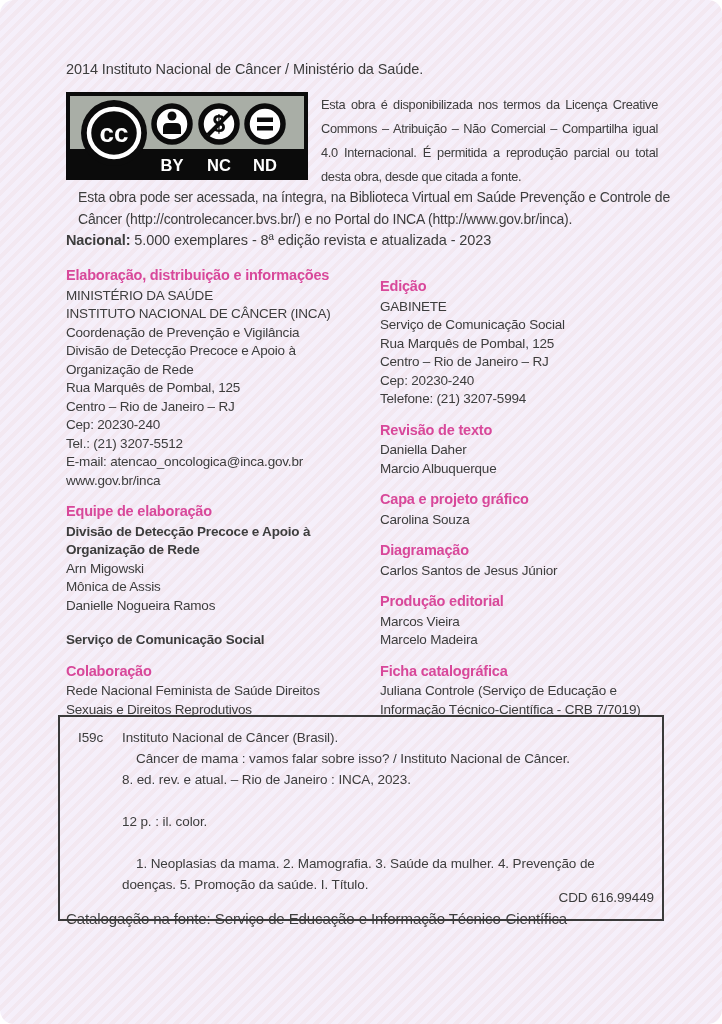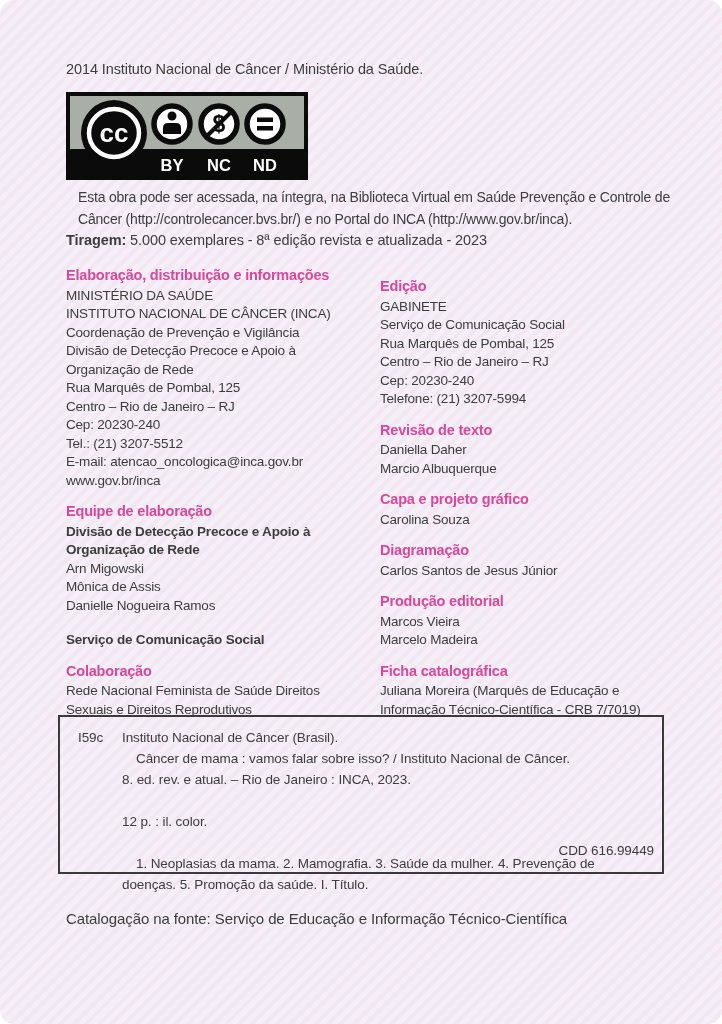--- a/index.html
+++ b/index.html
@@ -33,21 +33,21 @@
   .columns { position:absolute; top:266px; left:66px; width:594px; display:flex; align-items:flex-end; }
   .col { font-size:13.5px; line-height:18.5px; letter-spacing:-0.2px; }
   .col-left { width:293px; }
   .divider { width:2px; background:#ce2e87; margin-top:3px; }
   .col-right { flex:1; padding-left:19px; }
   .heading { color:#d8489a; font-weight:bold; font-size:14.5px; margin-bottom:2px; }
   .section + .section { margin-top:12px; }
   .group + .group { margin-top:16px; }
 
   .catalog {
-    position:absolute; top:715px; left:58px; width:606px; height:159px;
+    position:absolute; top:715px; left:58px; width:606px; height:206px;
     border:2px solid #3a3a3a; padding:10px 18px; font-size:13.5px; line-height:21px;
     letter-spacing:-0.1px;
   }
   .cat-first { display:flex; }
   .callnum { width:44px; flex:none; }
   .cat-line.ind1 { padding-left:44px; }
   .cat-line.ind2 { padding-left:58px; }
   .cat-line.blank { height:21px; }
   .cdd { position:absolute; right:8px; bottom:11px; font-size:13.5px; }
 
@@ -81,25 +81,26 @@
       </g>
       <g>
         <circle cx="199" cy="32" r="18" fill="#ffffff" stroke="#0b0b0b" stroke-width="5.5"></circle>
         <rect x="191" y="25.5" width="16" height="4.5" fill="#0b0b0b"></rect>
         <rect x="191" y="34" width="16" height="4.5" fill="#0b0b0b"></rect>
       </g>
       <text x="106" y="79" text-anchor="middle" font-size="16.5" font-weight="bold" fill="#ffffff">BY</text>
       <text x="153" y="79" text-anchor="middle" font-size="16.5" font-weight="bold" fill="#ffffff">NC</text>
       <text x="199" y="79" text-anchor="middle" font-size="16.5" font-weight="bold" fill="#ffffff">ND</text>
     </svg>
+    <div class="license-text">Esta obra é disponibilizada nos termos da Licença Creative Commons – Atribuição – Não Comercial – Compartilha igual 4.0 Internacional. É permitida a reprodução parcial ou total desta obra, desde que citada a fonte.</div>
   </div>
 
   <div class="access">Esta obra pode ser acessada, na íntegra, na Biblioteca Virtual em Saúde Prevenção e Controle de Câncer (http://controlecancer.bvs.br/) e no Portal do INCA (http://www.gov.br/inca).</div>
 
-  <div class="tiragem"><span class="bold">Tiragem:</span><span> 5.000 exemplares - 8ª edição revista e atualizada - 2023</span></div>
+  <div class="tiragem"><span class="bold">Nacional:</span><span> 5.000 exemplares - 8ª edição revista e atualizada - 2023</span></div>
 
   <div class="columns">
     <div class="col col-left" id="col-left">
         <div class="section">
           <div class="heading">Elaboração, distribuição e informações</div>
           <div class="group">
             <div class="line">MINISTÉRIO DA SAÚDE</div>
             <div class="line">INSTITUTO NACIONAL DE CÂNCER (INCA)</div>
             <div class="line">Coordenação de Prevenção e Vigilância</div>
             <div class="line">Divisão de Detecção Precoce e Apoio à</div>
@@ -168,21 +169,21 @@
         <div class="section">
           <div class="heading">Produção editorial</div>
           <div class="group">
             <div class="line">Marcos Vieira</div>
             <div class="line">Marcelo Madeira</div>
           </div>
         </div>
         <div class="section">
           <div class="heading">Ficha catalográfica</div>
           <div class="group">
-            <div class="line">Juliana Moreira (Marquês de Educação e</div>
+            <div class="line">Juliana Controle (Serviço de Educação e</div>
             <div class="line">Informação Técnico-Científica - CRB 7/7019)</div>
           </div>
         </div>
       </div>
   </div>
 
   <div class="catalog">
     <div class="cat-first">
       <span class="callnum">I59c</span>
       <span>Instituto Nacional de Câncer (Brasil).</span>

